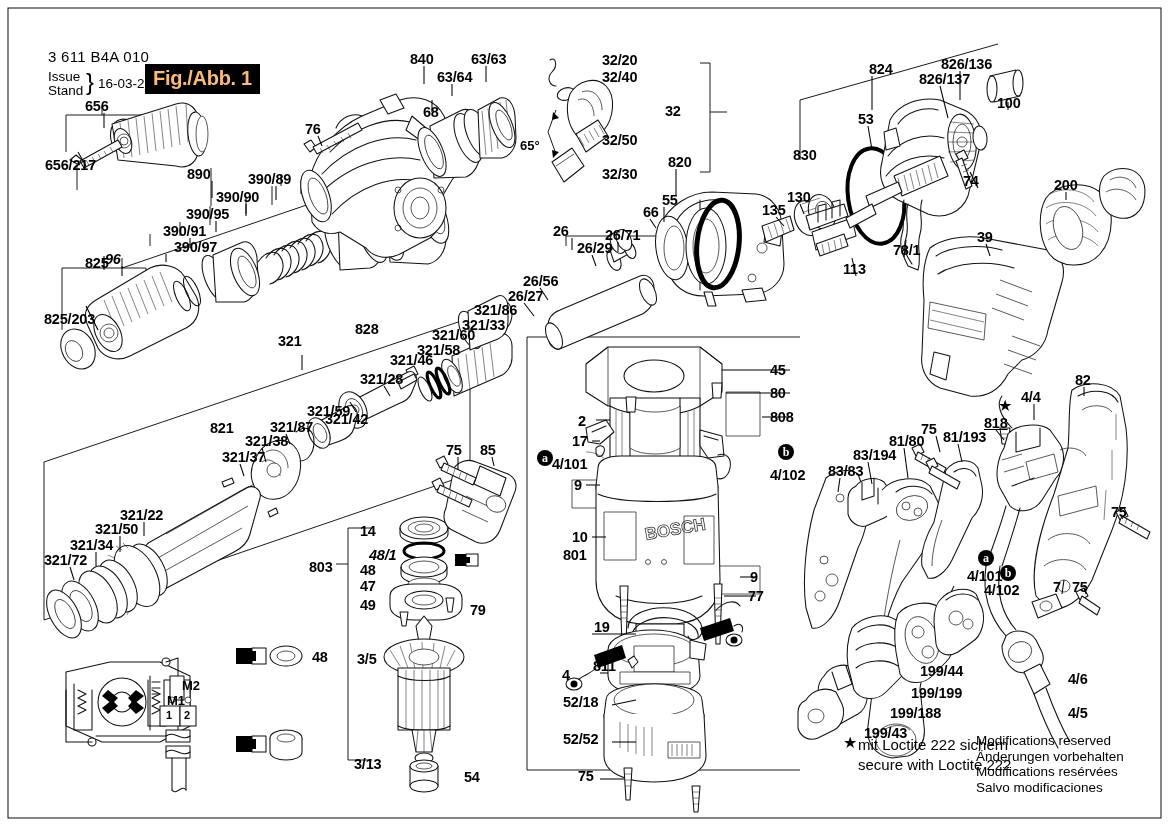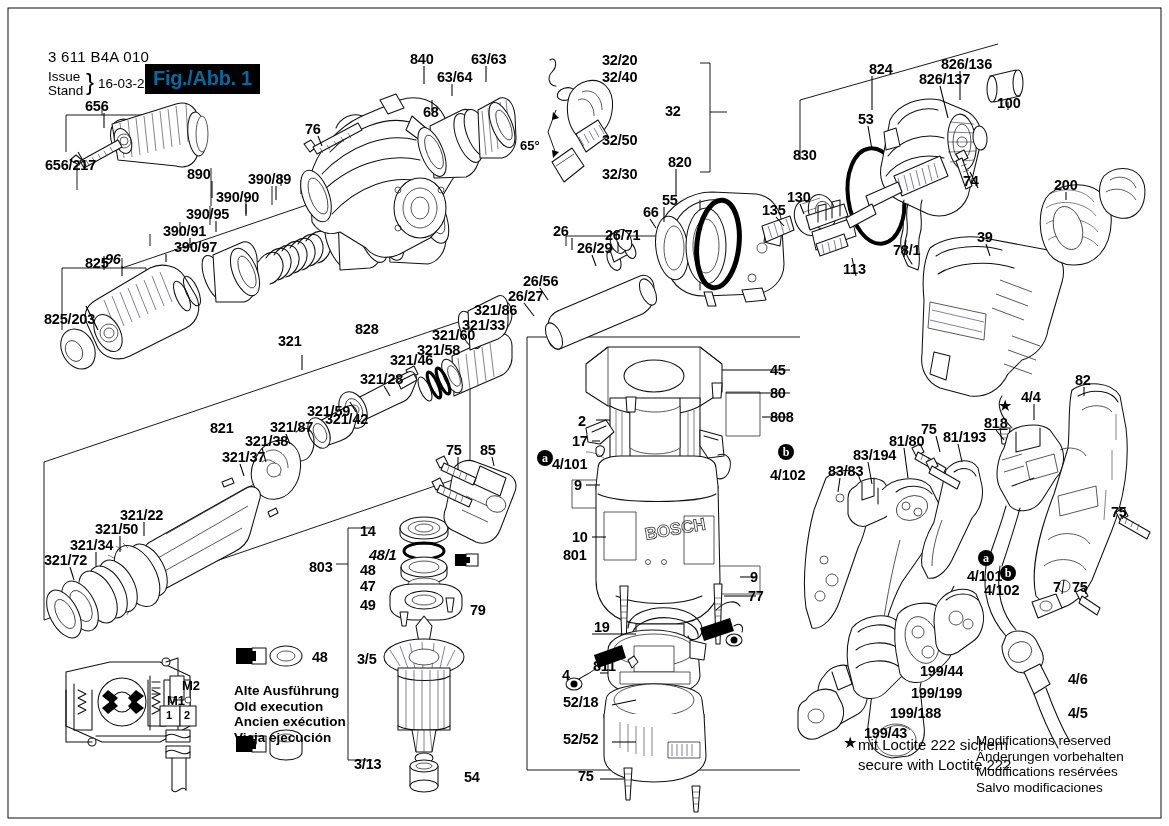--- a/index.html
+++ b/index.html
@@ -8,21 +8,21 @@
        font-family:"Liberation Sans","DejaVu Sans",sans-serif;color:#000;}
   #sheet{position:absolute;left:0;top:0;width:1169px;height:826px;}
   #svgroot{position:absolute;left:0;top:0;width:1169px;height:826px;}
 
   
   .lbl{position:absolute;font-weight:bold;font-size:14.5px;line-height:1;
        white-space:nowrap;letter-spacing:-0.2px;}
   .lbl.sm{font-size:13px;}
   .hdr-code{position:absolute;font-size:15px;font-weight:normal;letter-spacing:.3px;}
   .issue{position:absolute;font-size:13.5px;line-height:13px;}
-  .figbox{position:absolute;background:#000;color:#0369a1;font-weight:bold;
+  .figbox{position:absolute;background:#000;color:#fdba74;font-weight:bold;
           font-size:20px;padding:3px 8px 4px 8px;letter-spacing:-0.3px;}
   .note{position:absolute;font-size:13.5px;line-height:15.5px;font-weight:bold;
         white-space:pre-line;}
   .note.mod{font-size:13.5px;line-height:15.5px;font-weight:normal;}
   .note.loct{font-size:15px;line-height:20px;font-weight:normal;}
   .circ{position:absolute;width:16px;height:16px;border-radius:50%;
         background:#000;color:#fff;font-weight:bold;font-size:12px;
         display:flex;align-items:center;justify-content:center;
         font-family:"Liberation Serif",serif;}
   .star{position:absolute;font-size:16px;line-height:1;}
@@ -941,24 +941,20 @@
   <div class="deg" style="left:520px;top:138px;">65°</div>
 
   <div class="circ" style="left:537px;top:450px;">a</div>
   <div class="circ" style="left:778px;top:444px;">b</div>
   <div class="circ" style="left:978px;top:550px;">a</div>
   <div class="circ" style="left:1000px;top:565px;">b</div>
   <div class="star" style="left:998px;top:398px;">★</div>
   <div class="star" style="left:843px;top:735px;">★</div>
 
   <div class="lbl" style="left:312px;top:650px;">48</div>
-  <div class="note" style="left:234px;top:683px;">Alte Ausführung
-Old execution
-Ancien exécution
-Vieja ejecución</div>
 
   <div class="note loct" style="left:858px;top:735px;">mit Loctite 222 sichern
 secure with Loctite 222</div>
   <div class="note mod" style="left:976px;top:733px;">Modifications reserved
 Änderungen vorbehalten
 Modifications resérvées
 Salvo modificaciones</div>
 
   <div class="lbl sm" style="left:167px;top:694px;">M1</div>
   <div class="lbl sm" style="left:182px;top:679px;">M2</div>

